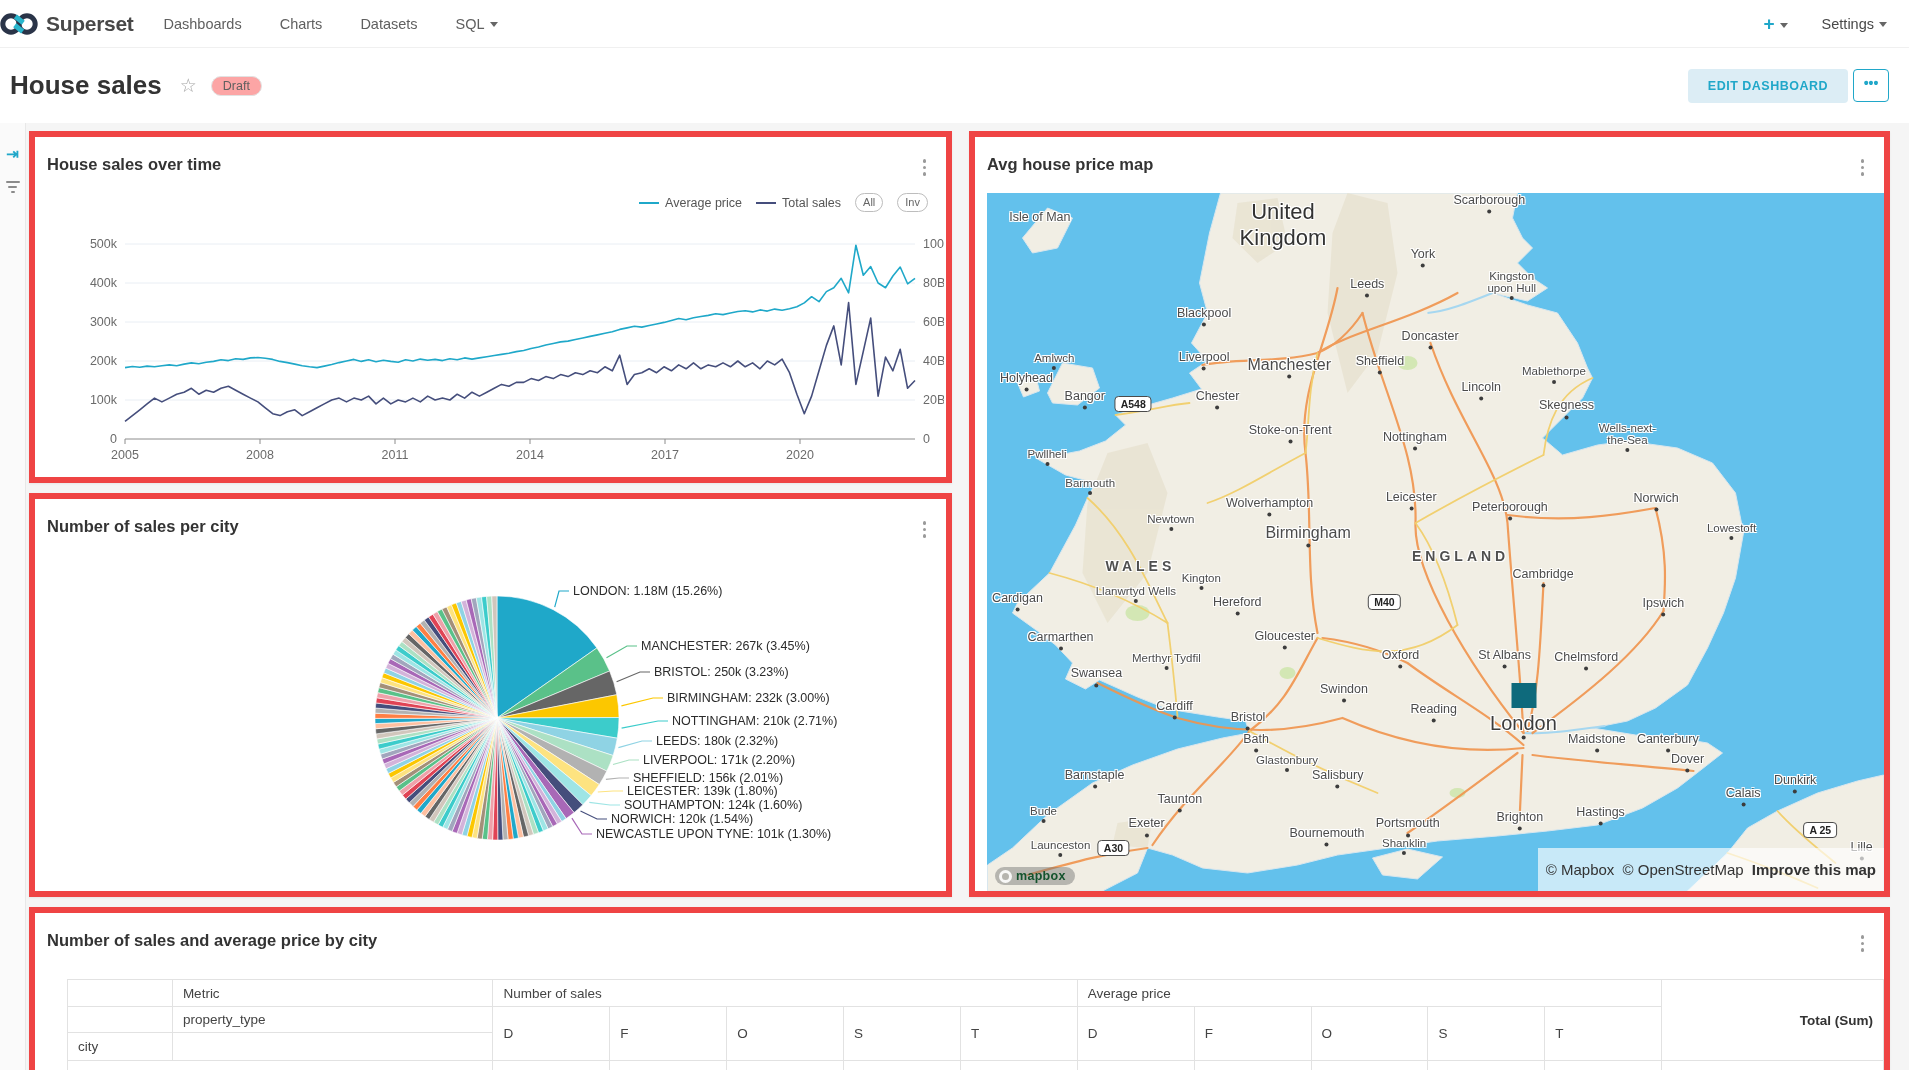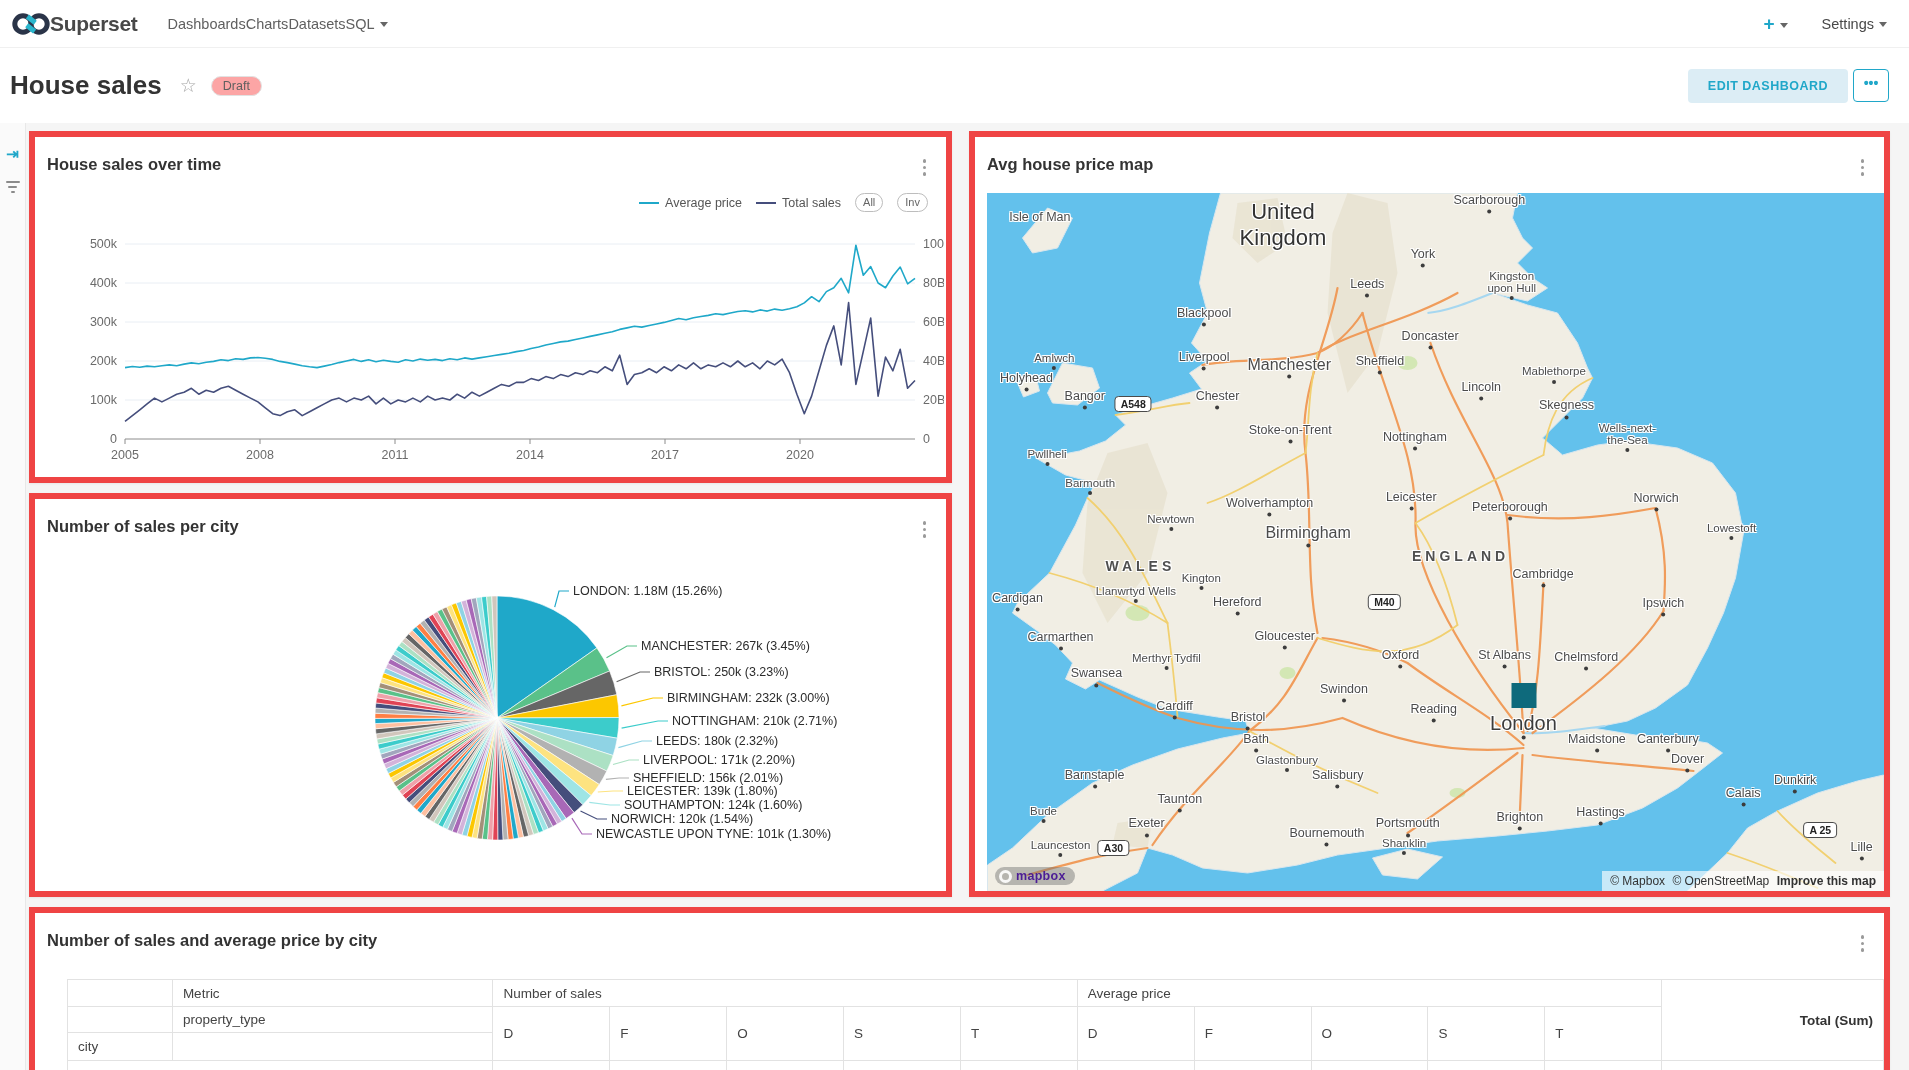--- a/index.html
+++ b/index.html
@@ -2,23 +2,23 @@
 <html><head>
 <meta charset="utf-8">
 <style>
   * { margin:0; padding:0; box-sizing:border-box; }
   html,body { width:1909px; height:1070px; overflow:hidden; background:#f5f5f5;
     font-family:"Liberation Sans", sans-serif; color:#333; }
 
   
   .nav { position:absolute; left:0; top:0; width:1909px; height:48px; background:#fff;
     display:flex; align-items:center; border-bottom:1px solid #f0f0f0; z-index:30; }
-  .brand { display:flex; align-items:center; padding-left:12px; }
+  .brand { display:flex; align-items:center; gap:8px; }
   .brand-name { font-size:21px; font-weight:bold; color:#484848; letter-spacing:-0.3px; }
-  .nav-items { display:flex; align-items:center; margin-left:30px; }
+  .nav-items { display:flex; align-items:center; margin-left:30px; gap:38px; }
   .nav-item { font-size:14.5px; color:#5f5f5f; cursor:pointer; }
   .caret { display:inline-block; width:0; height:0; border-left:4px solid transparent;
     border-right:4px solid transparent; border-top:5px solid #666; margin-left:5px; vertical-align:middle; }
   .nav-right { margin-left:auto; display:flex; align-items:center; gap:34px; padding-right:22px; }
   .nav-plus { color:#20a7c9; font-size:19px; font-weight:bold; }
   .nav-settings { font-size:14.5px; color:#484848; }
 
   
   .dash-header { position:absolute; left:0; top:48px; width:1909px; height:75px; background:#fff;
     display:flex; align-items:center; }
@@ -74,23 +74,23 @@
   .s-small { font-size:11.5px; }
   .s-city { font-size:16px; }
   .s-capital { font-size:20px; color:#3c3c3c; }
   .s-region { font-size:14px; font-weight:bold; letter-spacing:4px; color:#4f4f4f; }
   .s-big { font-size:22px; color:#333; line-height:1.15; }
   .map-badge { position:absolute; transform:translate(-50%,-50%); background:#fff; border:1.5px solid #4a4a4a;
     border-radius:4px; font-size:10.5px; font-weight:bold; color:#222; padding:0 5px; line-height:14px; }
   .mapbox-logo { position:absolute; left:8px; bottom:6px; display:flex; align-items:center; gap:4px;
     background:rgba(110,110,110,0.45); border-radius:11px; padding:2px 9px 2px 4px; }
   .mapbox-logo .circ { width:13px; height:13px; border:3px solid #fff; border-radius:50%; opacity:.9; }
-  .mapbox-logo .word { color:#4c1d95; font-size:12.5px; font-weight:bold; letter-spacing:0.3px; }
+  .mapbox-logo .word { color:#14532d; font-size:12.5px; font-weight:bold; letter-spacing:0.3px; }
   .map-attrib { position:absolute; right:0; bottom:0; background:rgba(255,255,255,0.65);
-    font-size:12px; color:#333; padding:3px 8px;margin-top:24px; }
+    font-size:15px; color:#333; padding:13px 8px;margin-top:24px; }
   .map-attrib b { cursor:pointer; }
   .map-attrib span { margin-right:4px; }
 
   
   #sales-table { position:absolute; left:32px; top:66px; border-collapse:collapse; table-layout:fixed;
     font-size:13.5px; color:#444; }
   #sales-table td, #sales-table th { border:1px solid #e2e2e2; padding:3px 10px; font-weight:normal;
     text-align:left; overflow:hidden; white-space:nowrap; background:#fff; }
   #sales-table .num { text-align:right; color:#2a88c2; }
   #sales-table .total-h { font-weight:bold; text-align:right; color:#333; }

